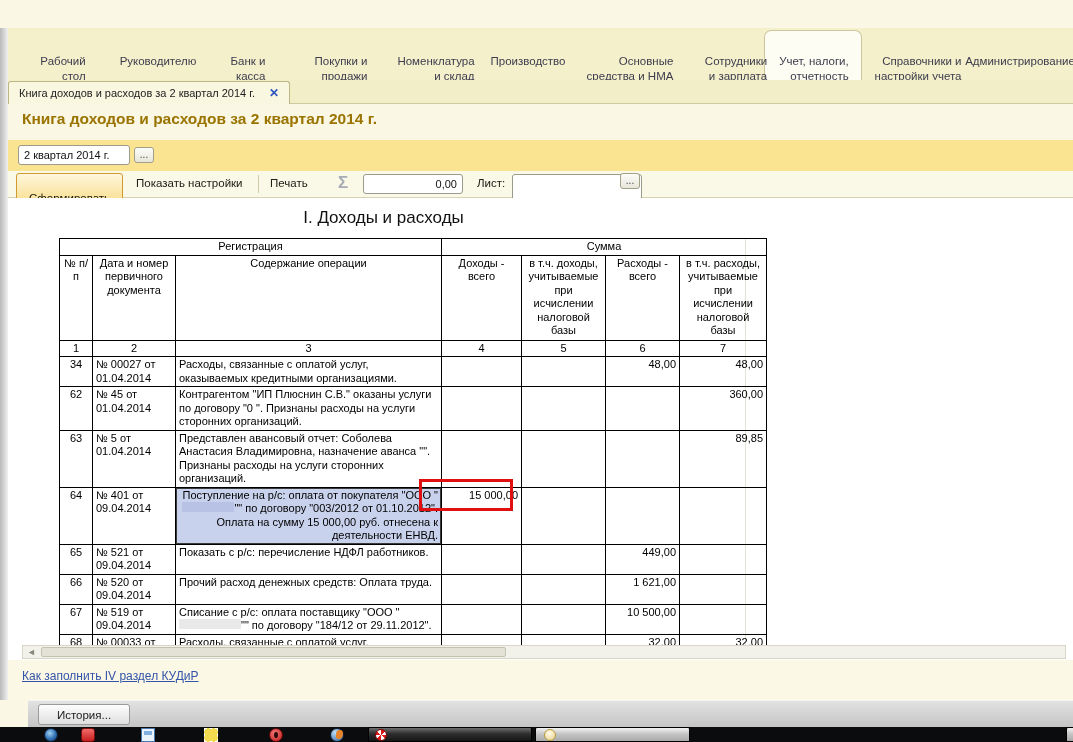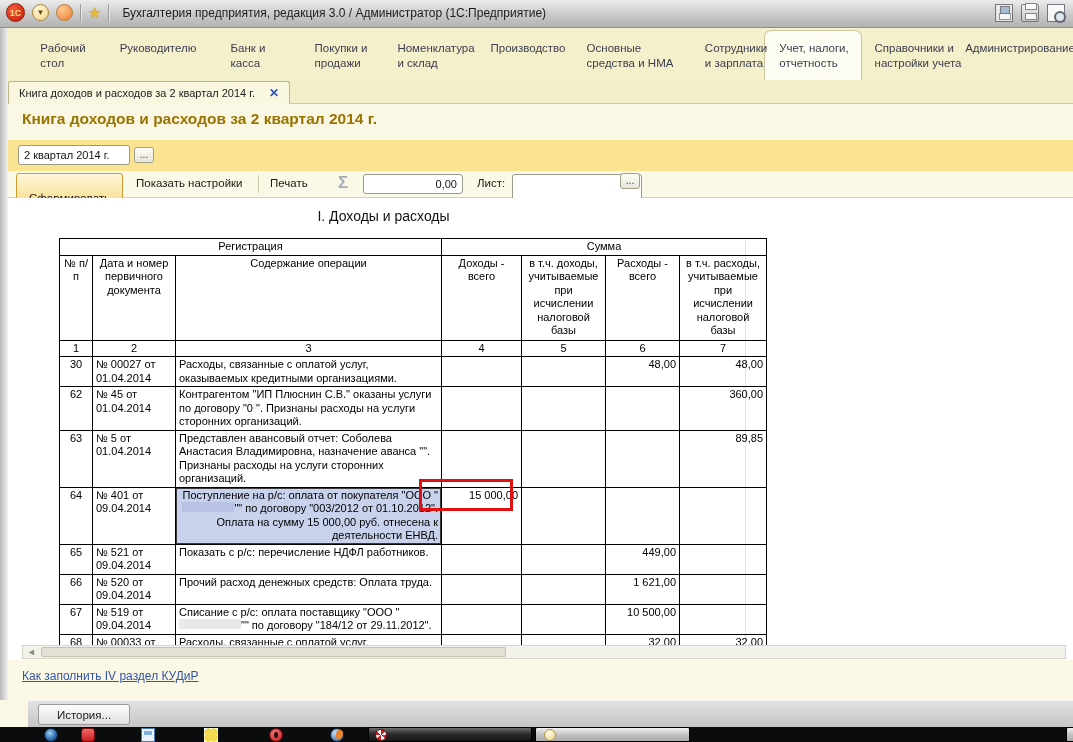--- a/index.html
+++ b/index.html
@@ -22,21 +22,21 @@
   .tbicon{width:18px;height:18px;position:relative;opacity:.85;}
 
   
   .left-border{position:absolute;left:0;top:28px;width:8px;height:672px;
     background:linear-gradient(90deg,#B9B9B9,#DADADA 60%,#F2F2F2);}
 
   
   .navstrip{position:absolute;left:8px;top:28px;width:1065px;height:52px;background:#F4F0CC;}
   .navbubble{position:absolute;top:2px;height:50px;background:#FDFDF3;
     border:1px solid #CCC69C;border-bottom:none;border-radius:7px 7px 0 0;}
-  .navitem{position:absolute;top:13px;transform:translateX(-50%);text-align:left;
+  .navitem{position:absolute;top:26px;transform:translateX(-50%);text-align:right;
     font-size:11.5px;line-height:15px;color:#3C3C4C;white-space:pre-line;cursor:default;}
 
   
   .docstrip{position:absolute;left:8px;top:80px;width:1065px;height:24px;background:#F2EEC8;border-bottom:1px solid #CFC99E;}
   .doctab{position:absolute;left:0px;top:1px;height:23px;background:#F9F7E0;border:1px solid #BDB784;border-bottom:none;
     border-radius:3px 3px 0 0;display:flex;align-items:center;padding:0 10px;gap:14px;}
   .doctab-label{font-size:11px;color:#222;}
   .doctab-close{color:#2F54C0;font-weight:bold;font-size:12px;cursor:default;}
 
   
@@ -54,21 +54,21 @@
   .txt-btn{position:absolute;top:6px;font-size:11.5px;color:#20201A;cursor:default;}
   .tb2-sep{position:absolute;left:250px;top:4px;width:1px;height:18px;background:#CFCBAD;}
   .sigma{position:absolute;left:330px;top:2px;font-size:17px;font-weight:bold;color:#A7ABB5;}
   .sumfield{position:absolute;left:355px;top:3px;width:100px;height:20px;line-height:18px;padding:0 5px;text-align:right;}
   .sheetlabel{position:absolute;left:469px;top:6px;font-size:11.5px;color:#20201A;}
   .sheetcombo{position:absolute;left:504px;top:3px;width:130px;height:20px;line-height:18px;padding:18px 5px;}
   .sheet-dots{position:absolute;left:612px;top:2px;width:20px;height:16px;line-height:13px;}
 
   
   .report{position:absolute;left:8px;top:198px;width:1065px;height:462px;background:#FFF;}
-  .sectiontitle{position:absolute;left:22px;top:10px;width:707px;text-align:center;font-size:14px;color:#111;}
+  .sectiontitle{position:absolute;left:22px;top:10px;width:707px;text-align:center;font-size:17px;color:#111;}
   .pageline{position:absolute;left:737px;top:40px;width:1px;height:407px;background:#E2E2D8;}
   .tablewrap{position:absolute;left:22px;top:40px;width:709px;height:527px;overflow:hidden;margin-left:29px;}
   table.mxl{border-collapse:collapse;table-layout:fixed;width:707px;}
   table.mxl td{border:1px solid #000;font-size:11px;line-height:13.5px;padding:1px 3px;vertical-align:top;color:#000;overflow:hidden;}
   td.hdr{text-align:center;vertical-align:middle;}
   td.num{text-align:center;}
   td.amt{text-align:right;white-space:nowrap;}
   td.selected{background:#C9D2EC;box-shadow:inset 0 0 0 1px #3A3A3A;text-align:right;}
   .redacted{display:inline-block;height:10px;vertical-align:baseline;background:#E9E9E9;border-radius:1px;}
   td.selected .redacted{background:#B7C2E4;}
@@ -116,36 +116,20 @@
   .printer:before{content:"";position:absolute;left:3px;top:-2px;width:10px;height:5px;background:#FFF;border:1px solid #778;}
   .printer:after{content:"";position:absolute;left:3px;bottom:1px;width:10px;height:5px;background:#FFF;border:1px solid #778;}
   .preview{background:#FFF;border:1px solid #667;}
   .preview:after{content:"";position:absolute;right:-2px;bottom:-2px;width:8px;height:8px;border:2px solid #556;border-radius:50%;background:rgba(200,220,240,.5);}
 </style>
 </head>
 <body>
 
 <div class="screen">
 
-  <div class="titlebar">
-    <div class="tb-left">
-      <div class="logo1c">1С</div>
-      <div class="roundbtn cream">▼</div>
-      <div class="roundbtn orange"></div>
-      <div class="tb-sep"></div>
-      <div class="star">★</div>
-      <div class="tb-sep"></div>
-      <div class="tb-title">Бухгалтерия предприятия, редакция 3.0 / Администратор  (1С:Предприятие)</div>
-    </div>
-    <div class="tb-right">
-      <div class="tbicon floppy"></div>
-      <div class="tbicon printer"></div>
-      <div class="tbicon preview"></div>
-    </div>
-  </div>
 
   <div class="left-border"></div>
 
   <div class="navstrip">
     <div class="navbubble" style="left:756px;width:98px;"></div>
   <div class="navitem" style="left: 55px;">Рабочий
 стол</div>
       <div class="navitem" style="left: 150px;">Руководителю</div>
       <div class="navitem" style="left: 240px;">Банк и
 касса</div>
@@ -222,21 +206,21 @@
             <tr>
               <td class="num">1</td>
               <td class="num">2</td>
               <td class="num">3</td>
               <td class="num">4</td>
               <td class="num">5</td>
               <td class="num">6</td>
               <td class="num">7</td>
             </tr>
             <tr>
-              <td class="num">30</td>
+              <td class="num">34</td>
               <td>№ 00027 от 01.04.2014</td>
               <td>Расходы, связанные с оплатой услуг, оказываемых кредитными организациями.</td>
               <td class="amt"></td>
               <td class="amt"></td>
               <td class="amt">48,00</td>
               <td class="amt">48,00</td>
             </tr>
             <tr>
               <td class="num">62</td>
               <td>№ 45 от 01.04.2014</td>

